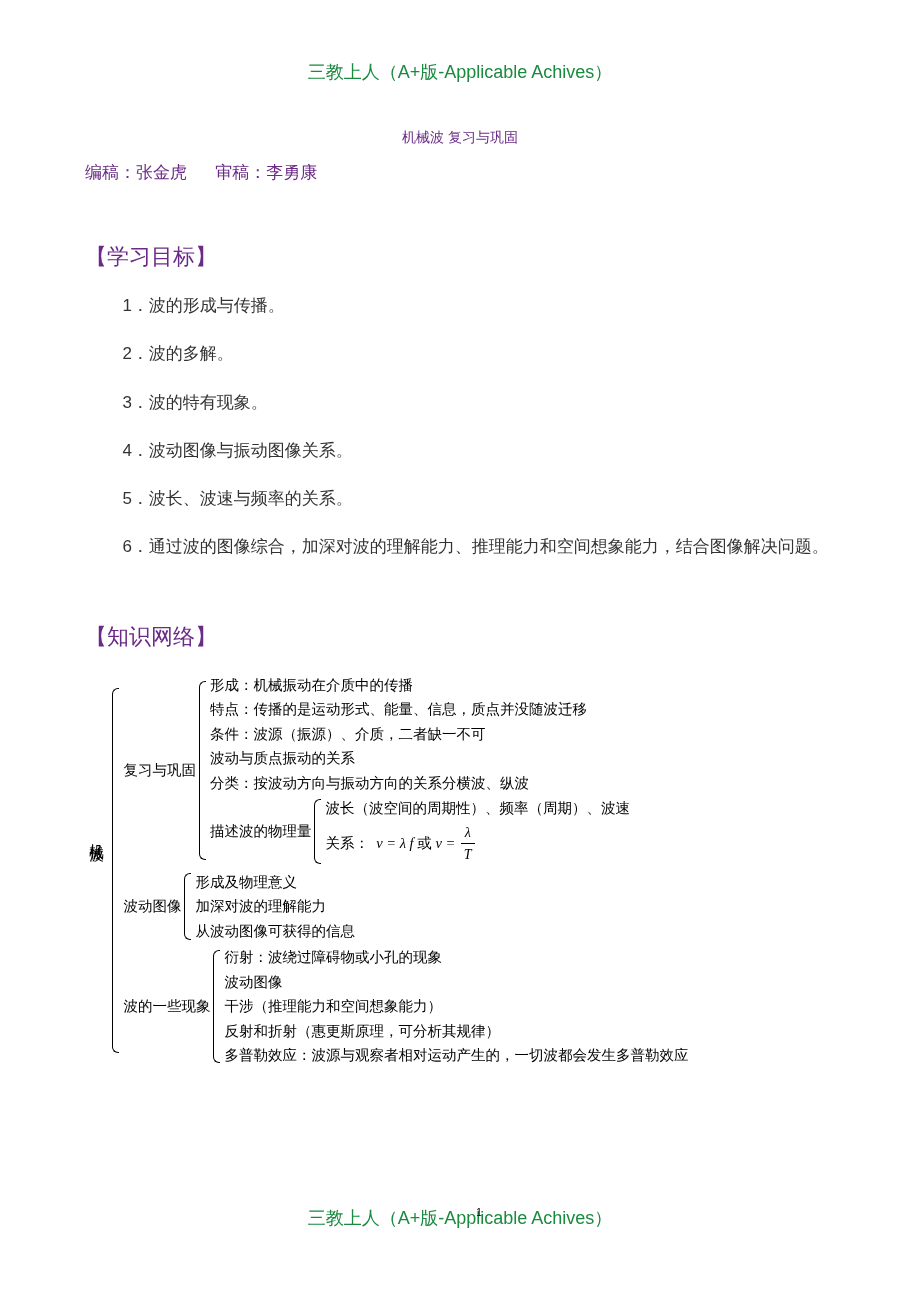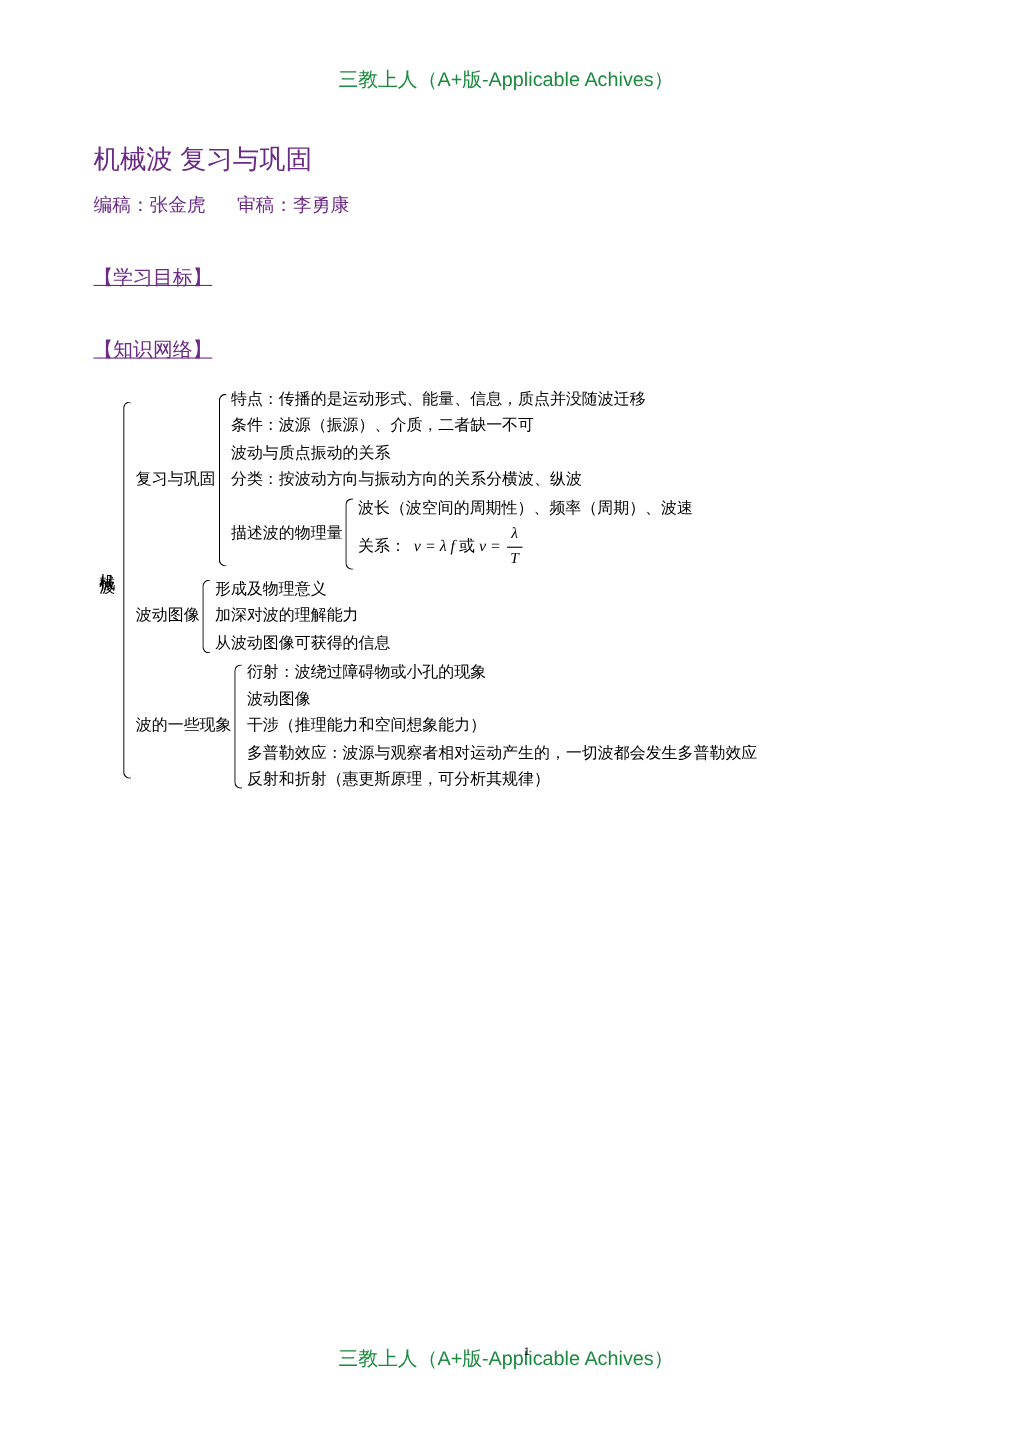--- a/index.html
+++ b/index.html
@@ -17,46 +17,45 @@
     position: relative;
   }
   .header-mark, .footer-mark {
     text-align: center;
     color: #1a8a3e;
     font-size: 18px;
     font-weight: 400;
   }
   .footer-mark {
     position: absolute;
-    bottom: 55px;
+    bottom: 72px;
     left: 0;
     right: 0;
   }
   .footer-mark .pgnum {
     position: relative;
   }
   .title {
-    text-align: left;
+    text-align: center;
     color: #6a2a85;
-    font-size: 24px;
+    font-size: 14px;
     margin-top: 45px;
     font-weight: 400;
   }
   .author {
     color: #6a2a85;
     font-size: 17px;
     margin-top: 14px;
     font-weight: 400;
   }
   .section-head {
     color: #6a2a85;
-    font-size: 18px;
-    margin-top: 42px;
+    font-size: 22px;
+    margin-top: 58px;
     margin-bottom: 18px;
-    text-decoration: underline;
   }
   .goals p {
     margin: 0 0 16px 0;
     font-size: 17px;
     color: #333;
     text-indent: 2.2em;
     line-height: 1.9;
   }
   .goals p.wrap {
     text-indent: 2.2em;
@@ -145,32 +144,41 @@
   <div class="header-mark">三教上人（A+版-Applicable Achives）</div>
 
   <div class="title">机械波 复习与巩固</div>
   <div class="author">
     <span>编稿：</span><span>张金虎</span>
     &nbsp;&nbsp;&nbsp;&nbsp;
     <span>审稿：</span><span>李勇康</span>
   </div>
 
   <div class="section-head">【学习目标】</div>
+  <div class="goals">
+    <p>1．波的形成与传播。</p>
+    <p>2．波的多解。</p>
+    <p>3．波的特有现象。</p>
+    <p>4．波动图像与振动图像关系。</p>
+    <p>5．波长、波速与频率的关系。</p>
+    <p class="wrap">6．通过波的图像综合，加深对波的理解能力、推理能力和空间想象能力，结合图像解决问题。</p>
+  </div>
 
   <div class="section-head">【知识网络】</div>
 
   <div class="net">
     <div class="col-root">机械波</div>
     <div class="brace"></div>
     <div class="net-children">
 
       <div class="net-block">
         <div class="net-label">复习与巩固</div>
         <div class="brace"></div>
         <div class="net-children">
+          <div class="leaf">形成：机械振动在介质中的传播</div>
           <div class="leaf">特点：传播的是运动形式、能量、信息，质点并没随波迁移</div>
           <div class="leaf">条件：波源（振源）、介质，二者缺一不可</div>
           <div class="leaf">波动与质点振动的关系</div>
           <div class="leaf">分类：按波动方向与振动方向的关系分横波、纵波</div>
           <div class="net-block">
             <div class="net-label">描述波的物理量</div>
             <div class="brace"></div>
             <div class="net-children">
               <div class="leaf">波长（波空间的周期性）、频率（周期）、波速</div>
               <div class="leaf">
@@ -198,22 +206,22 @@
         </div>
       </div>
 
       <div class="net-block">
         <div class="net-label">波的一些现象</div>
         <div class="brace"></div>
         <div class="net-children">
           <div class="leaf">衍射：波绕过障碍物或小孔的现象</div>
           <div class="leaf">波动图像</div>
           <div class="leaf">干涉（推理能力和空间想象能力）</div>
+          <div class="leaf">反射和折射（惠更斯原理，可分析其规律）</div>
           <div class="leaf">多普勒效应：波源与观察者相对运动产生的，一切波都会发生多普勒效应</div>
-          <div class="leaf">反射和折射（惠更斯原理，可分析其规律）</div>
         </div>
       </div>
 
     </div>
   </div>
 
   <div class="footer-mark">
     <span>三教上人（A+版-App</span><span class="pgnum" style="position:relative;"><span style="position:absolute;left:0;right:0;top:-1px;font-size:10px;color:#000;">1</span></span><span>licable Achives）</span>
   </div>
 </div>

